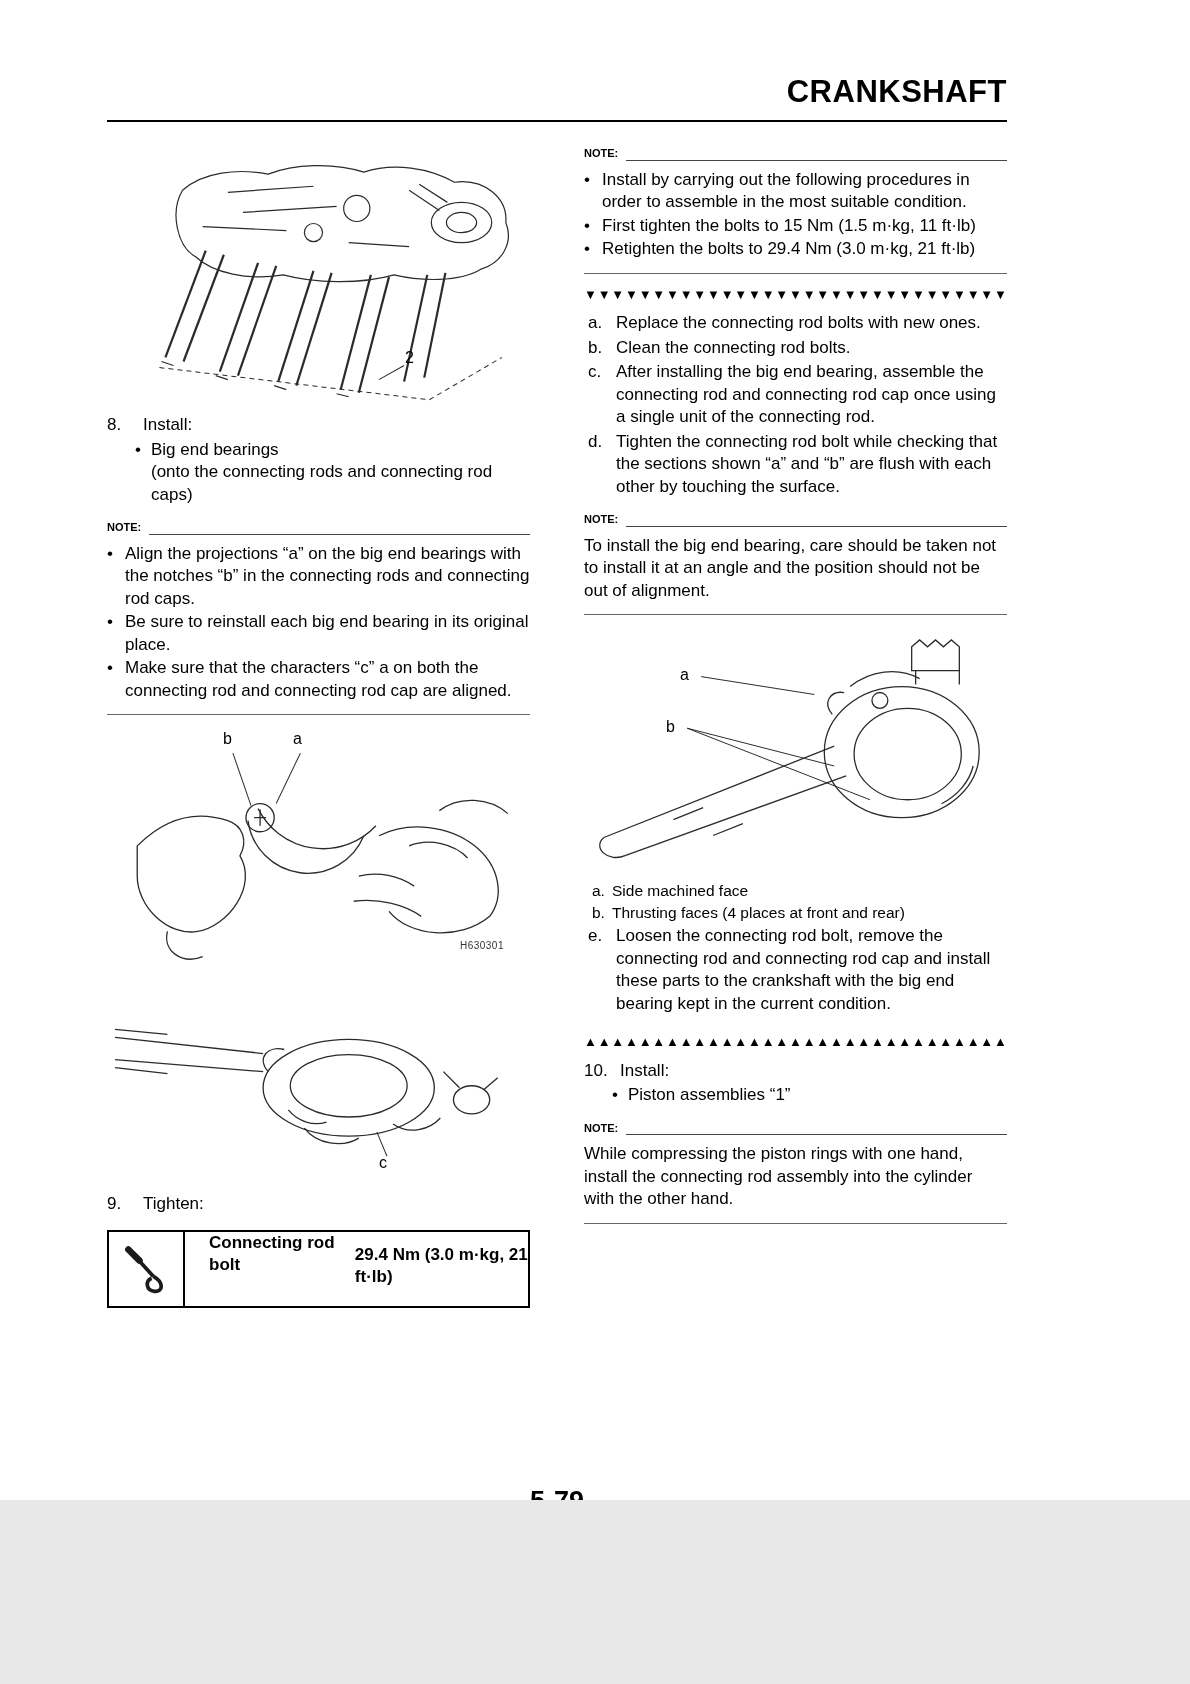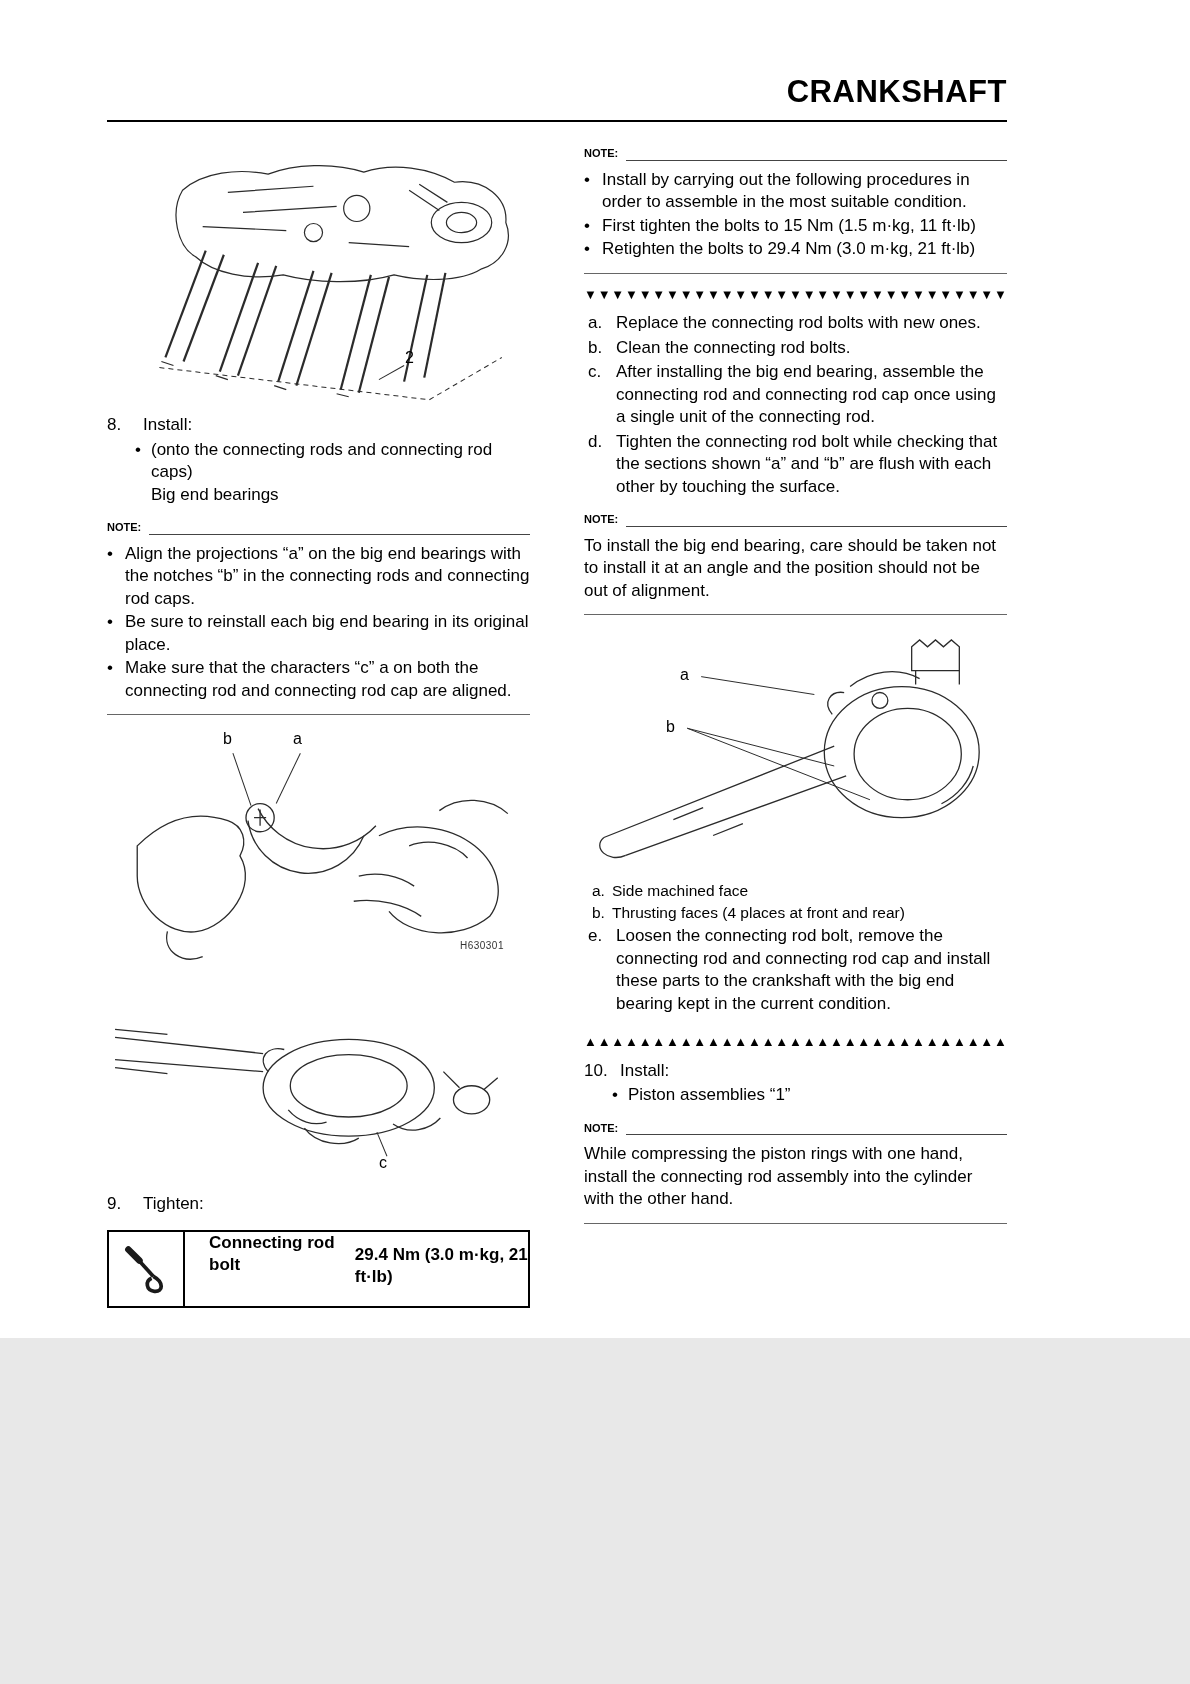--- a/index.html
+++ b/index.html
@@ -1,18 +1,18 @@
 <!DOCTYPE html>
 <html><head>
 <meta charset="utf-8">
 <style>
   * { margin:0; padding:0; box-sizing:border-box; }
   html,body { background:#e8e8e8; }
   .page {
-    position:relative; width:1190px; height:1338px; background:#ffffff;
+    position:relative; width:1190px; height:1500px; background:#ffffff;
     font-family:"Liberation Sans", sans-serif; color:#000; margin:0 auto;
     overflow:hidden;
   }
   .content { position:absolute; left:107px; top:74px; width:900px; }
   .header { display:flex; justify-content:flex-end; }
   .title { font-size:31px; font-weight:bold; letter-spacing:.5px; }
   .header-rule { border-bottom:2.5px solid #000; margin-top:10px; }
   .cols { display:flex; gap:54px; margin-top:20px; }
   .col { width:423px; font-size:17px; line-height:22.5px; }
 
@@ -104,22 +104,22 @@
           </svg>
           <span class="fig-label" style="left:298px; top:200px">2</span>
         </div>
 
         <div class="step">
           <span class="step-num">8.</span>
           <span>Install:</span>
         </div>
         <div class="step-bullets">
           <div class="bullet">
+            <div>Big end bearings</div>
             <div>(onto the connecting rods and connecting rod caps)</div>
-            <div>Big end bearings</div>
           </div>
         </div>
 
         <div class="note">
           <div class="note-head">
             <span class="note-label">NOTE:</span>
             <span class="note-line"></span>
           </div>
           <div class="bullet">Align the projections “a” on the big end bearings with the notches “b” in the connecting rods and connecting rod caps.</div>
           <div class="bullet">Be sure to reinstall each big end bearing in its original place.</div>

